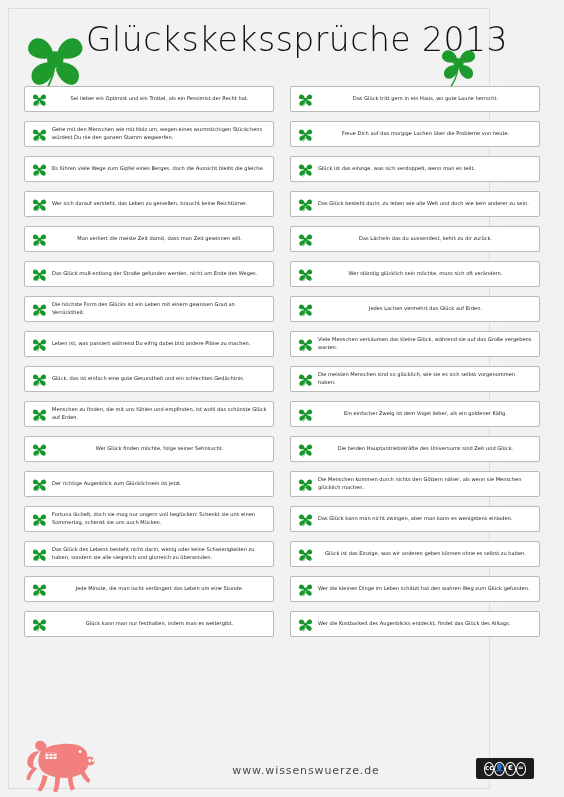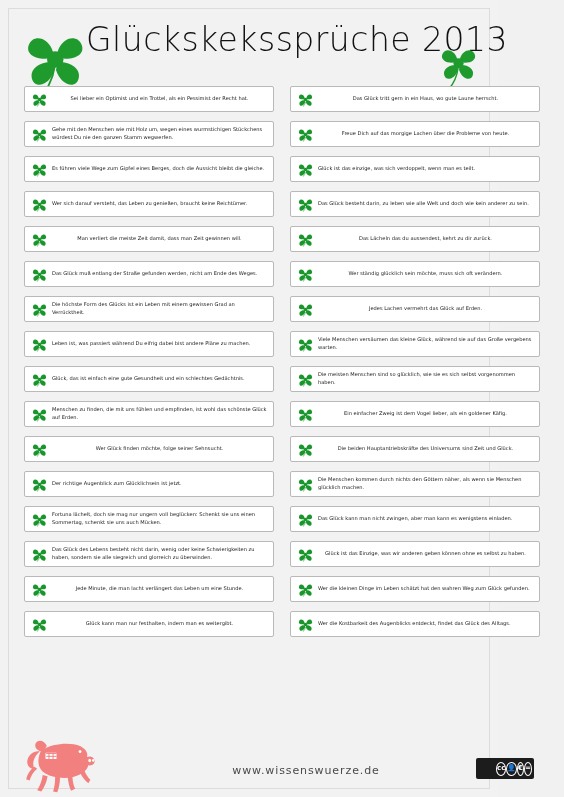--- a/index.html
+++ b/index.html
@@ -120,21 +120,21 @@
   }
   .cc-badge{
     position:absolute;
     right:30px; bottom:18px;
     width:58px;height:21px;
     background:#1c1c1c;
     border-radius:2px;
     display:flex;
     align-items:center;
     justify-content:space-around;
-    padding:0 20px;
+    padding:0 8px;
     box-sizing:border-box;
   }
   .cc-badge .cc-icon{
     width:12px;height:12px;
     border-radius:50%;
     background:#1c1c1c;
     border:1.4px solid #ffffff;
     color:#ffffff;
     font-family:"DejaVu Sans", sans-serif;
     font-size:7px;

